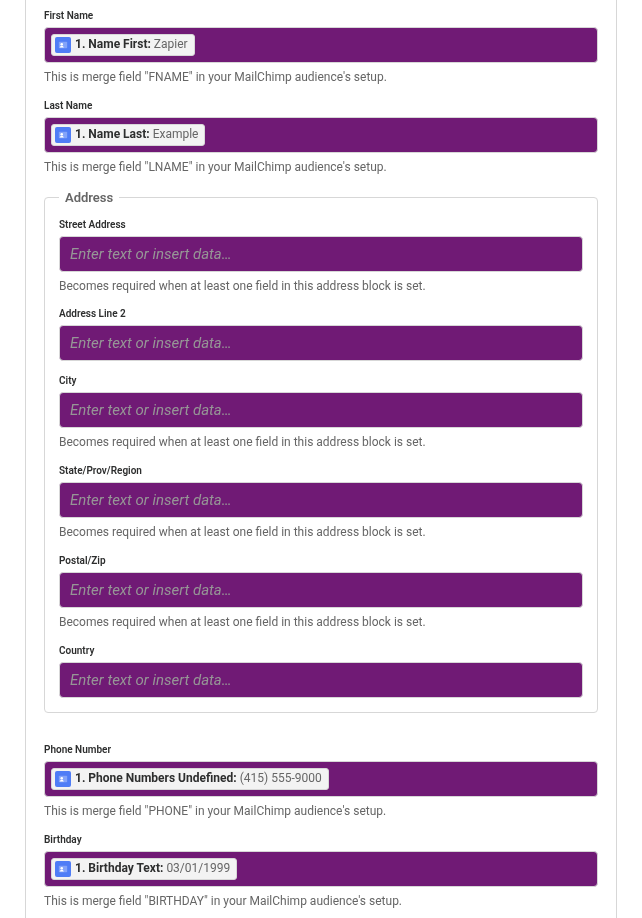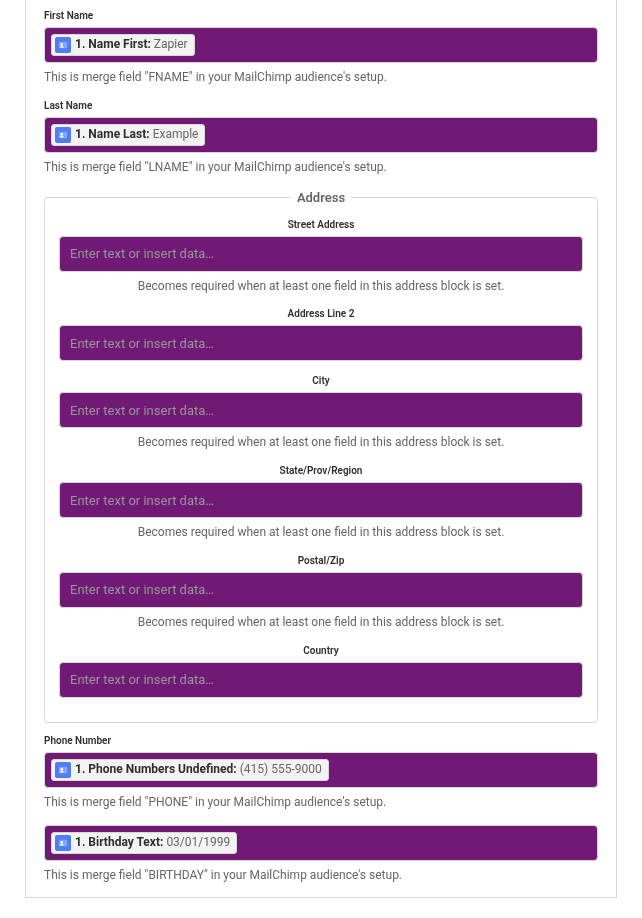--- a/index.html
+++ b/index.html
@@ -74,34 +74,34 @@
 .token-label {
   font-weight: 700;
   color: #2d2e2e;
 }
 .token-value {
   color: #666;
   margin-left: 3px;
 }
 .placeholder-text {
   color: #969696;
-  font-size: 13px;
+  font-size: 15px;
+  font-style: italic;
 }
 .help-text {
   font-size: 12px;
   color: #666;
   margin-top: 6px;
   line-height: 1.4;
 }
 fieldset.address-group {
   border: 1px solid #d7d7d7;
   border-radius: 4px;
-  padding: 14px 14px 10px 14px;
-  margin-bottom: 12px;
-  text-align: center;
+  padding: 14px 14px 0 14px;
+  margin-bottom: 31px;
 }
 fieldset.address-group legend {
   font-size: 13px;
   font-weight: 600;
   color: #666;
   padding: 0 6px;
 }
 </style>
 </head>
 <body>
@@ -206,20 +206,21 @@
             </svg>
         </span>
         <span class="token-label">1. Phone Numbers Undefined:</span>
         <span class="token-value">(415) 555-9000</span>
       </span>
     </div>
     <div class="help-text">This is merge field "PHONE" in your MailChimp audience's setup.</div>
   </div>
 
   <div class="field-group">
+    <label class="field-label">Birthday</label>
     <div class="field-input">
       <span class="token">
         <span class="token-icon">
           <svg viewBox="0 0 24 24" fill="currentColor">
               <rect x="2" y="4" width="20" height="16" rx="2" fill="#fff" opacity="0.3"></rect>
               <circle cx="9" cy="10" r="3" fill="#fff"></circle>
               <path d="M4 18c1-3 4-4 5-4s4 1 5 4" fill="#fff"></path>
             </svg>
         </span>
         <span class="token-label">1. Birthday Text:</span>

